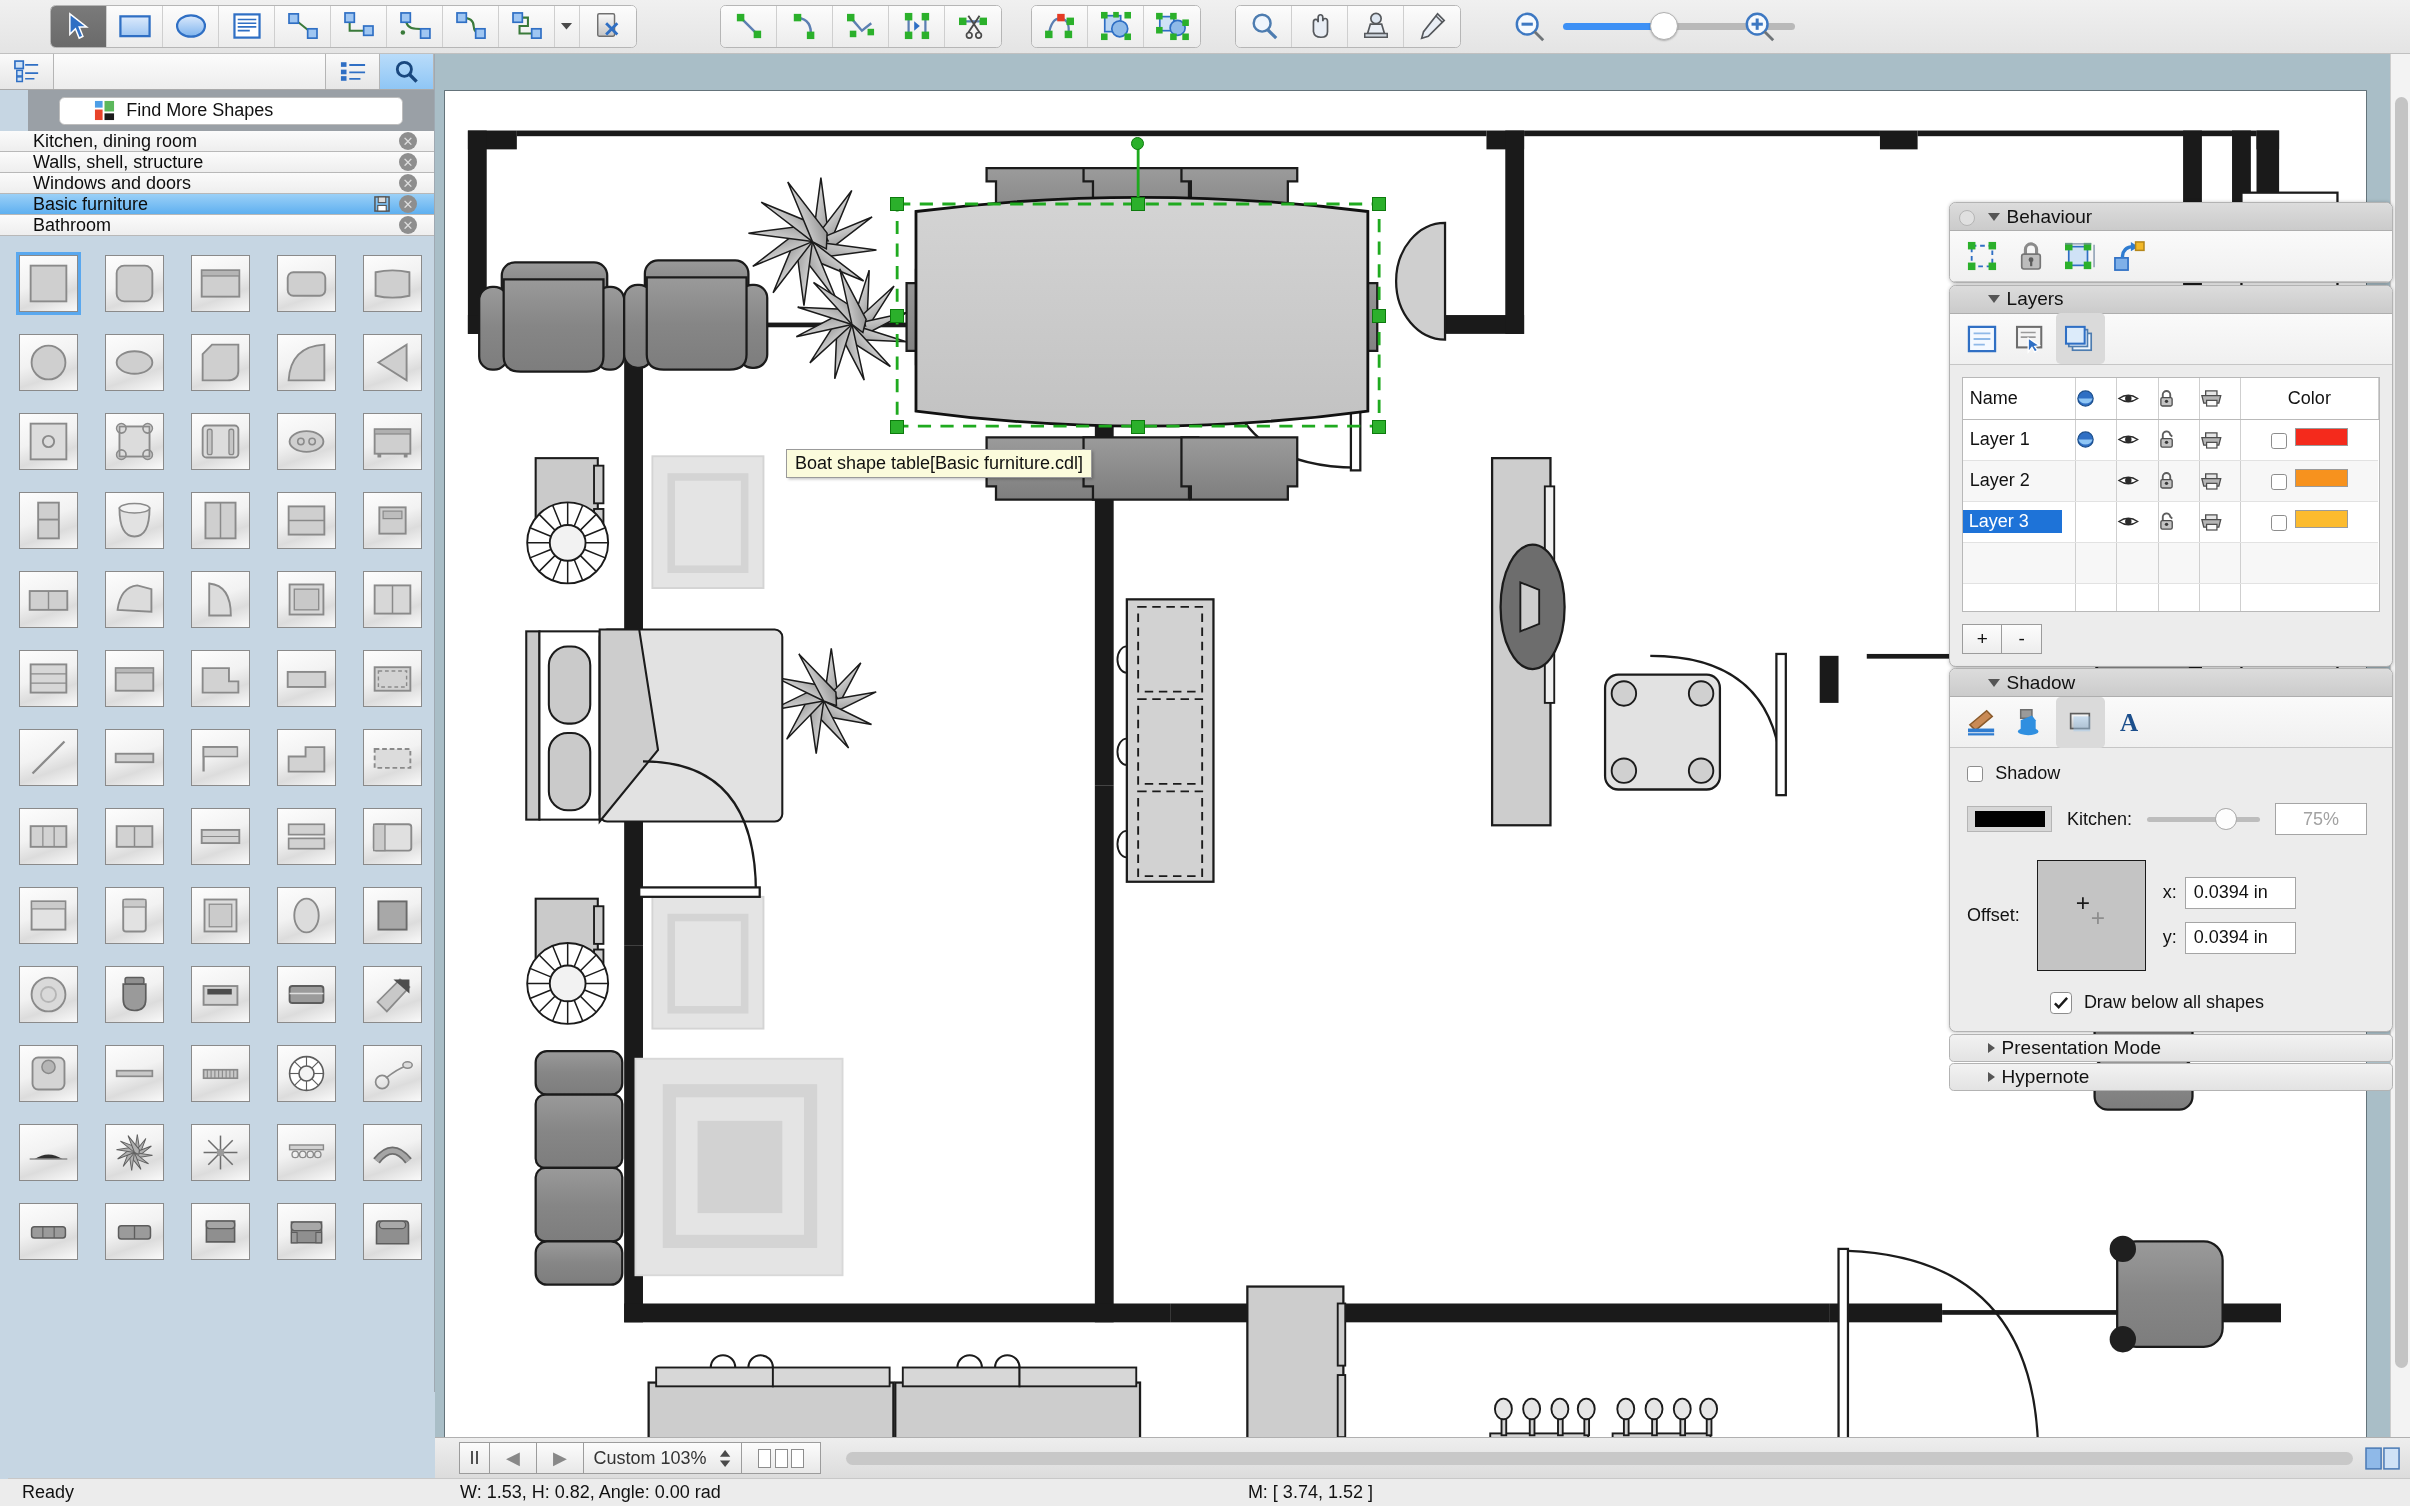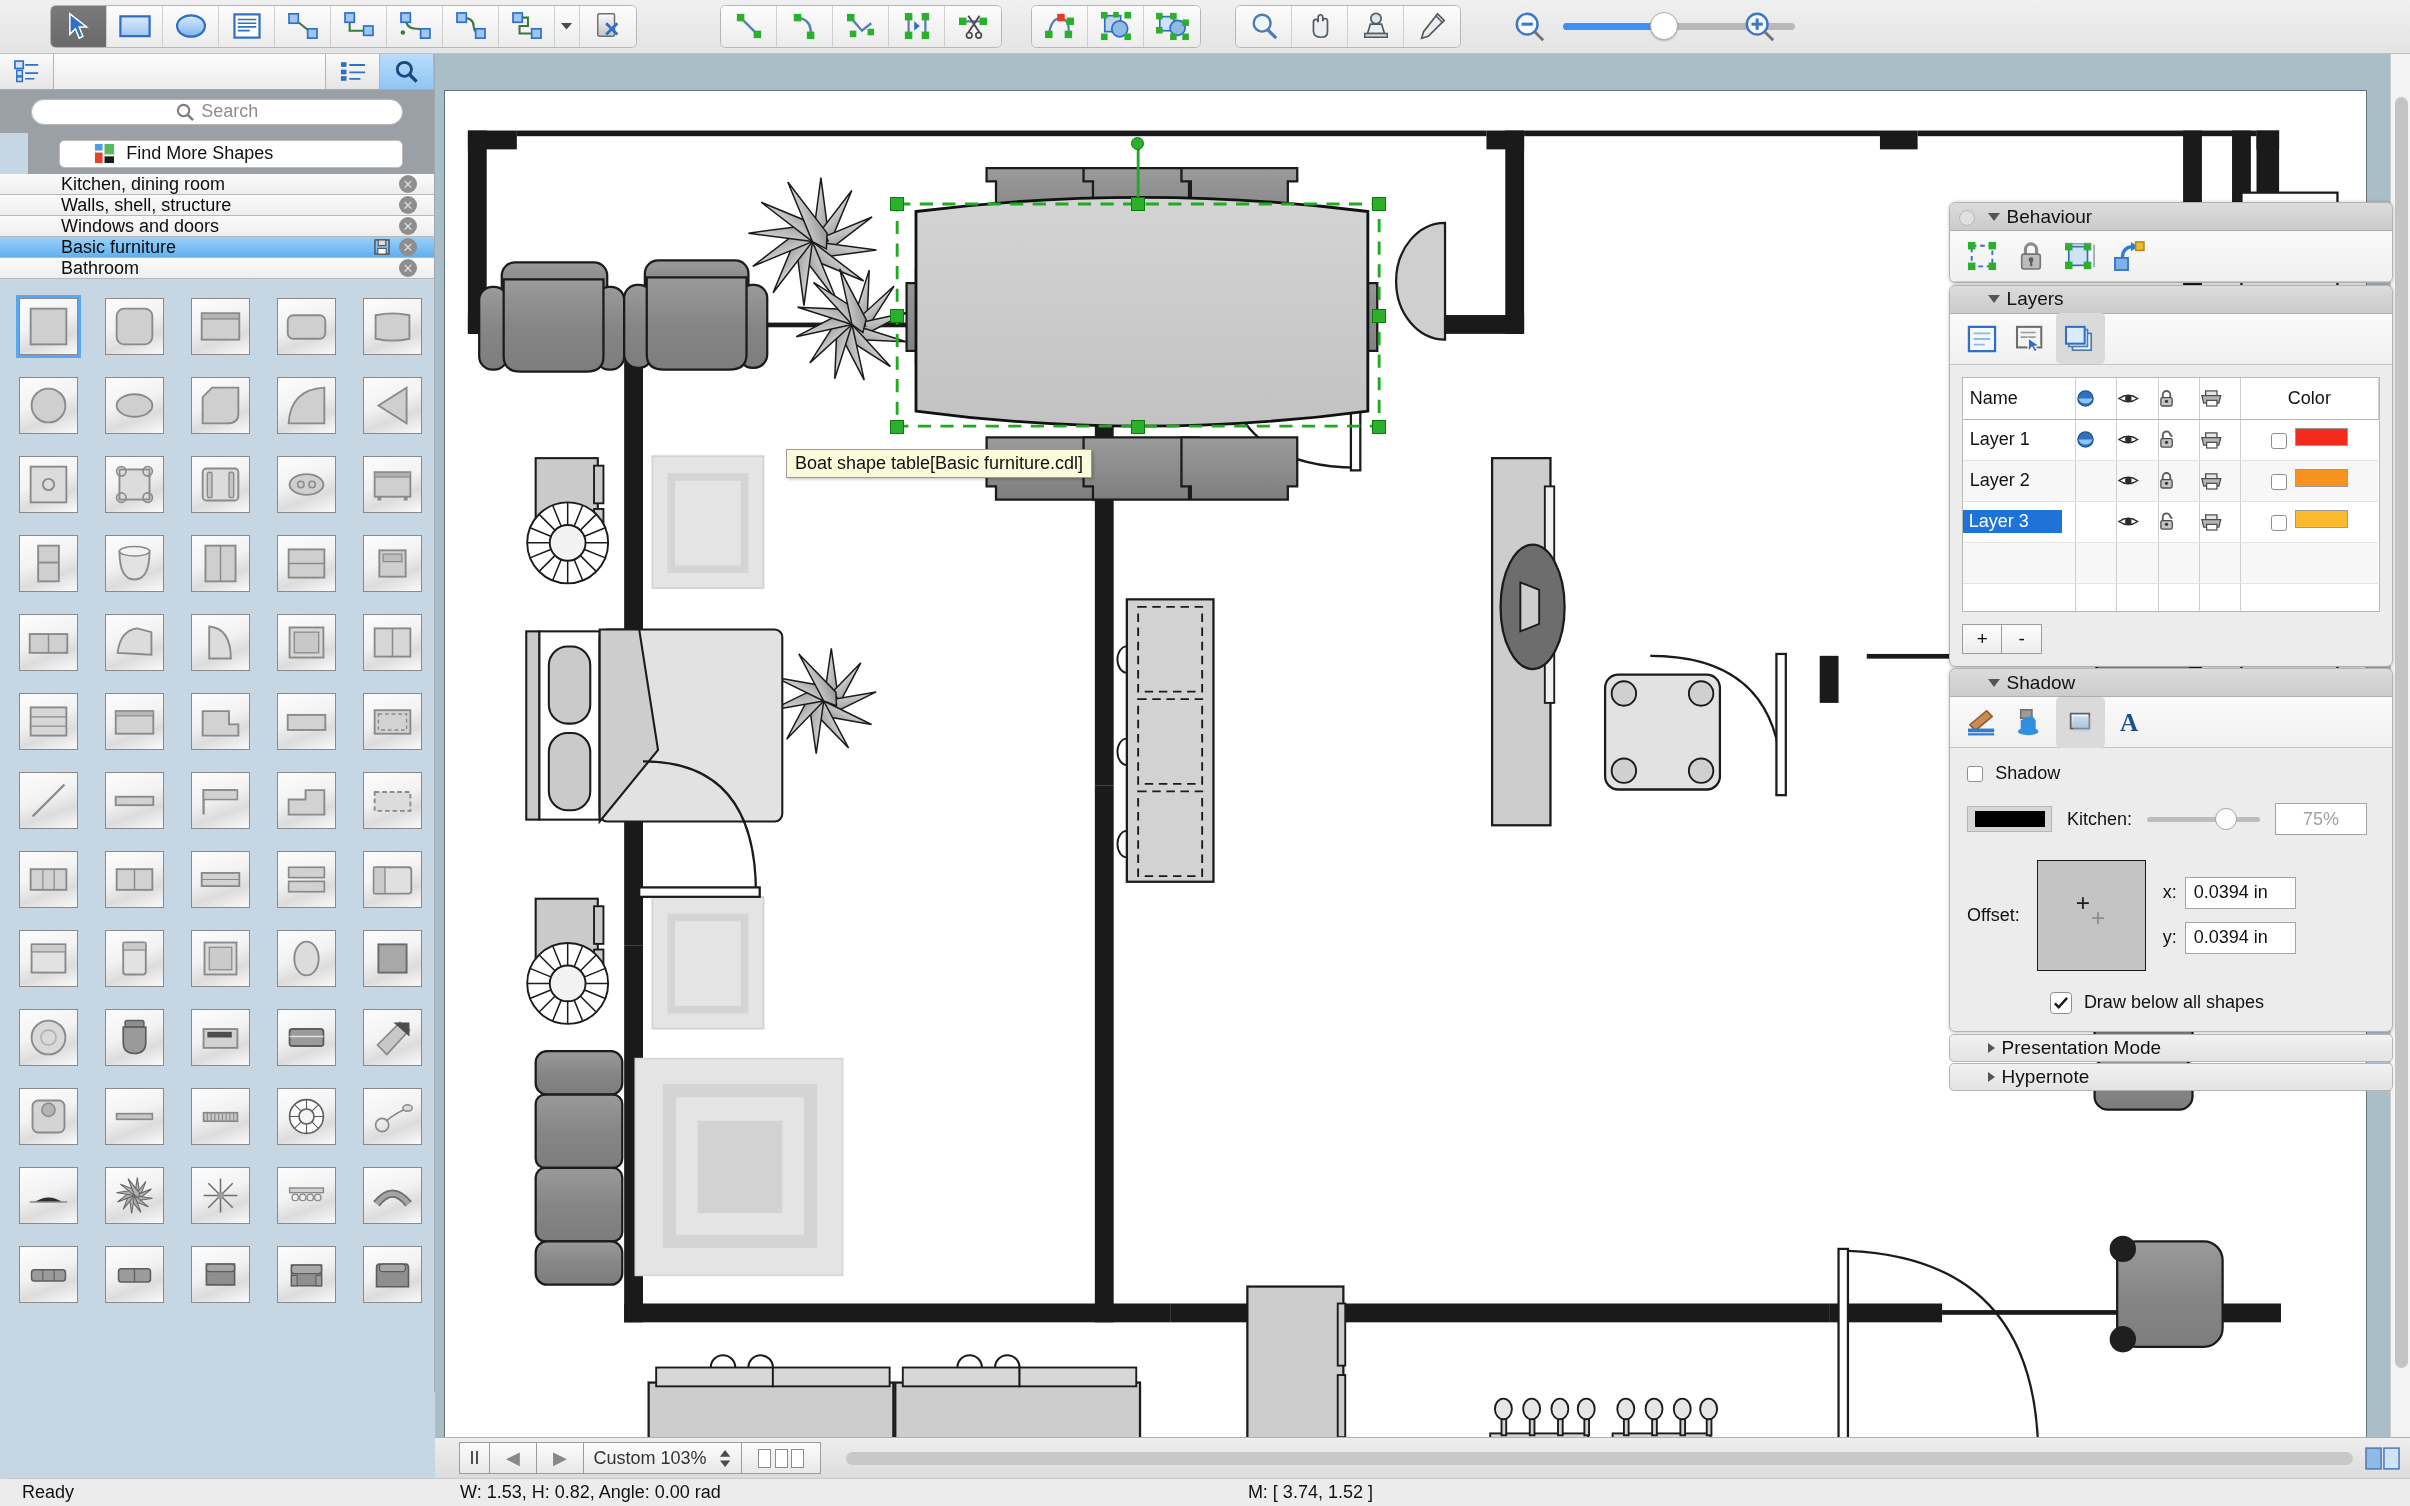--- a/index.html
+++ b/index.html
@@ -71,21 +71,21 @@
   .sb-find {
     flex: 1; height: 28px; background: #fff; border: 0.9px solid #bdbdbd;
     border-radius: 5.6px; display: flex; align-items: center; padding-left: 34px;
     gap: 11.3px; font-size: 18px; color: #111;
   }
   .cat-list { background: #c6d6e3; }
   .cat {
     height: 21px; display: flex; align-items: center; position: relative;
     background: linear-gradient(#fbfbfb, #eeeeee);
     border-bottom: 0.9px solid #b8b8b8;
-    padding-left: 61px; font-size: 18px; color: #0d0d0d;
+    padding-left: 33px; font-size: 18px; color: #0d0d0d;
   }
   .cat.sel { background: linear-gradient(#9bd0f7, #5fb0f0); }
   .cat-x {
     position: absolute; right: 17px; top: 50%; transform: translateY(-50%);
     width: 18px; height: 18px; border-radius: 50%; background: #8e8e8e;
     display: flex; align-items: center; justify-content: center;
     color: #ddd; font-size: 13px; line-height: 1;
   }
   .cat-save { position: absolute; right: 44px; top: 50%; transform: translateY(-50%); }
   .shape-grid {
@@ -472,29 +472,20 @@
           </svg>
       </div>
       <div class="sb-tab sel">
         <svg width="24.5" height="24.5" viewBox="0 0 26 26">
             <circle cx="11" cy="11" r="7.5" fill="none" stroke="#19477e" stroke-width="3"></circle>
             <line x1="16.5" y1="16.5" x2="24" y2="24" stroke="#19477e" stroke-width="3.6"></line>
           </svg>
       </div>
     </div>
 
-    <div class="sb-searchwrap">
-      <div class="sb-search">
-        <svg width="18" height="18" viewBox="0 0 19 19">
-            <circle cx="8" cy="8" r="6" fill="none" stroke="#7c7c7c" stroke-width="2.2"></circle>
-            <line x1="12.5" y1="12.5" x2="18" y2="18" stroke="#7c7c7c" stroke-width="2.6"></line>
-          </svg>
-        <span class="ph">Search</span>
-      </div>
-    </div>
 
     <div class="sb-findwrap">
       <div class="sb-find">
         <span style="display:inline-flex;">
           <svg width="21" height="21" viewBox="0 0 22 22">
               <rect x="1" y="1" width="8" height="7" fill="#4d9ee6"></rect>
               <rect x="11" y="1" width="10" height="11" fill="#5cb85c"></rect>
               <rect x="1" y="10" width="8" height="11" fill="#e8432a"></rect>
               <rect x="11" y="14" width="10" height="7" fill="#1a1a1a"></rect>
             </svg>

